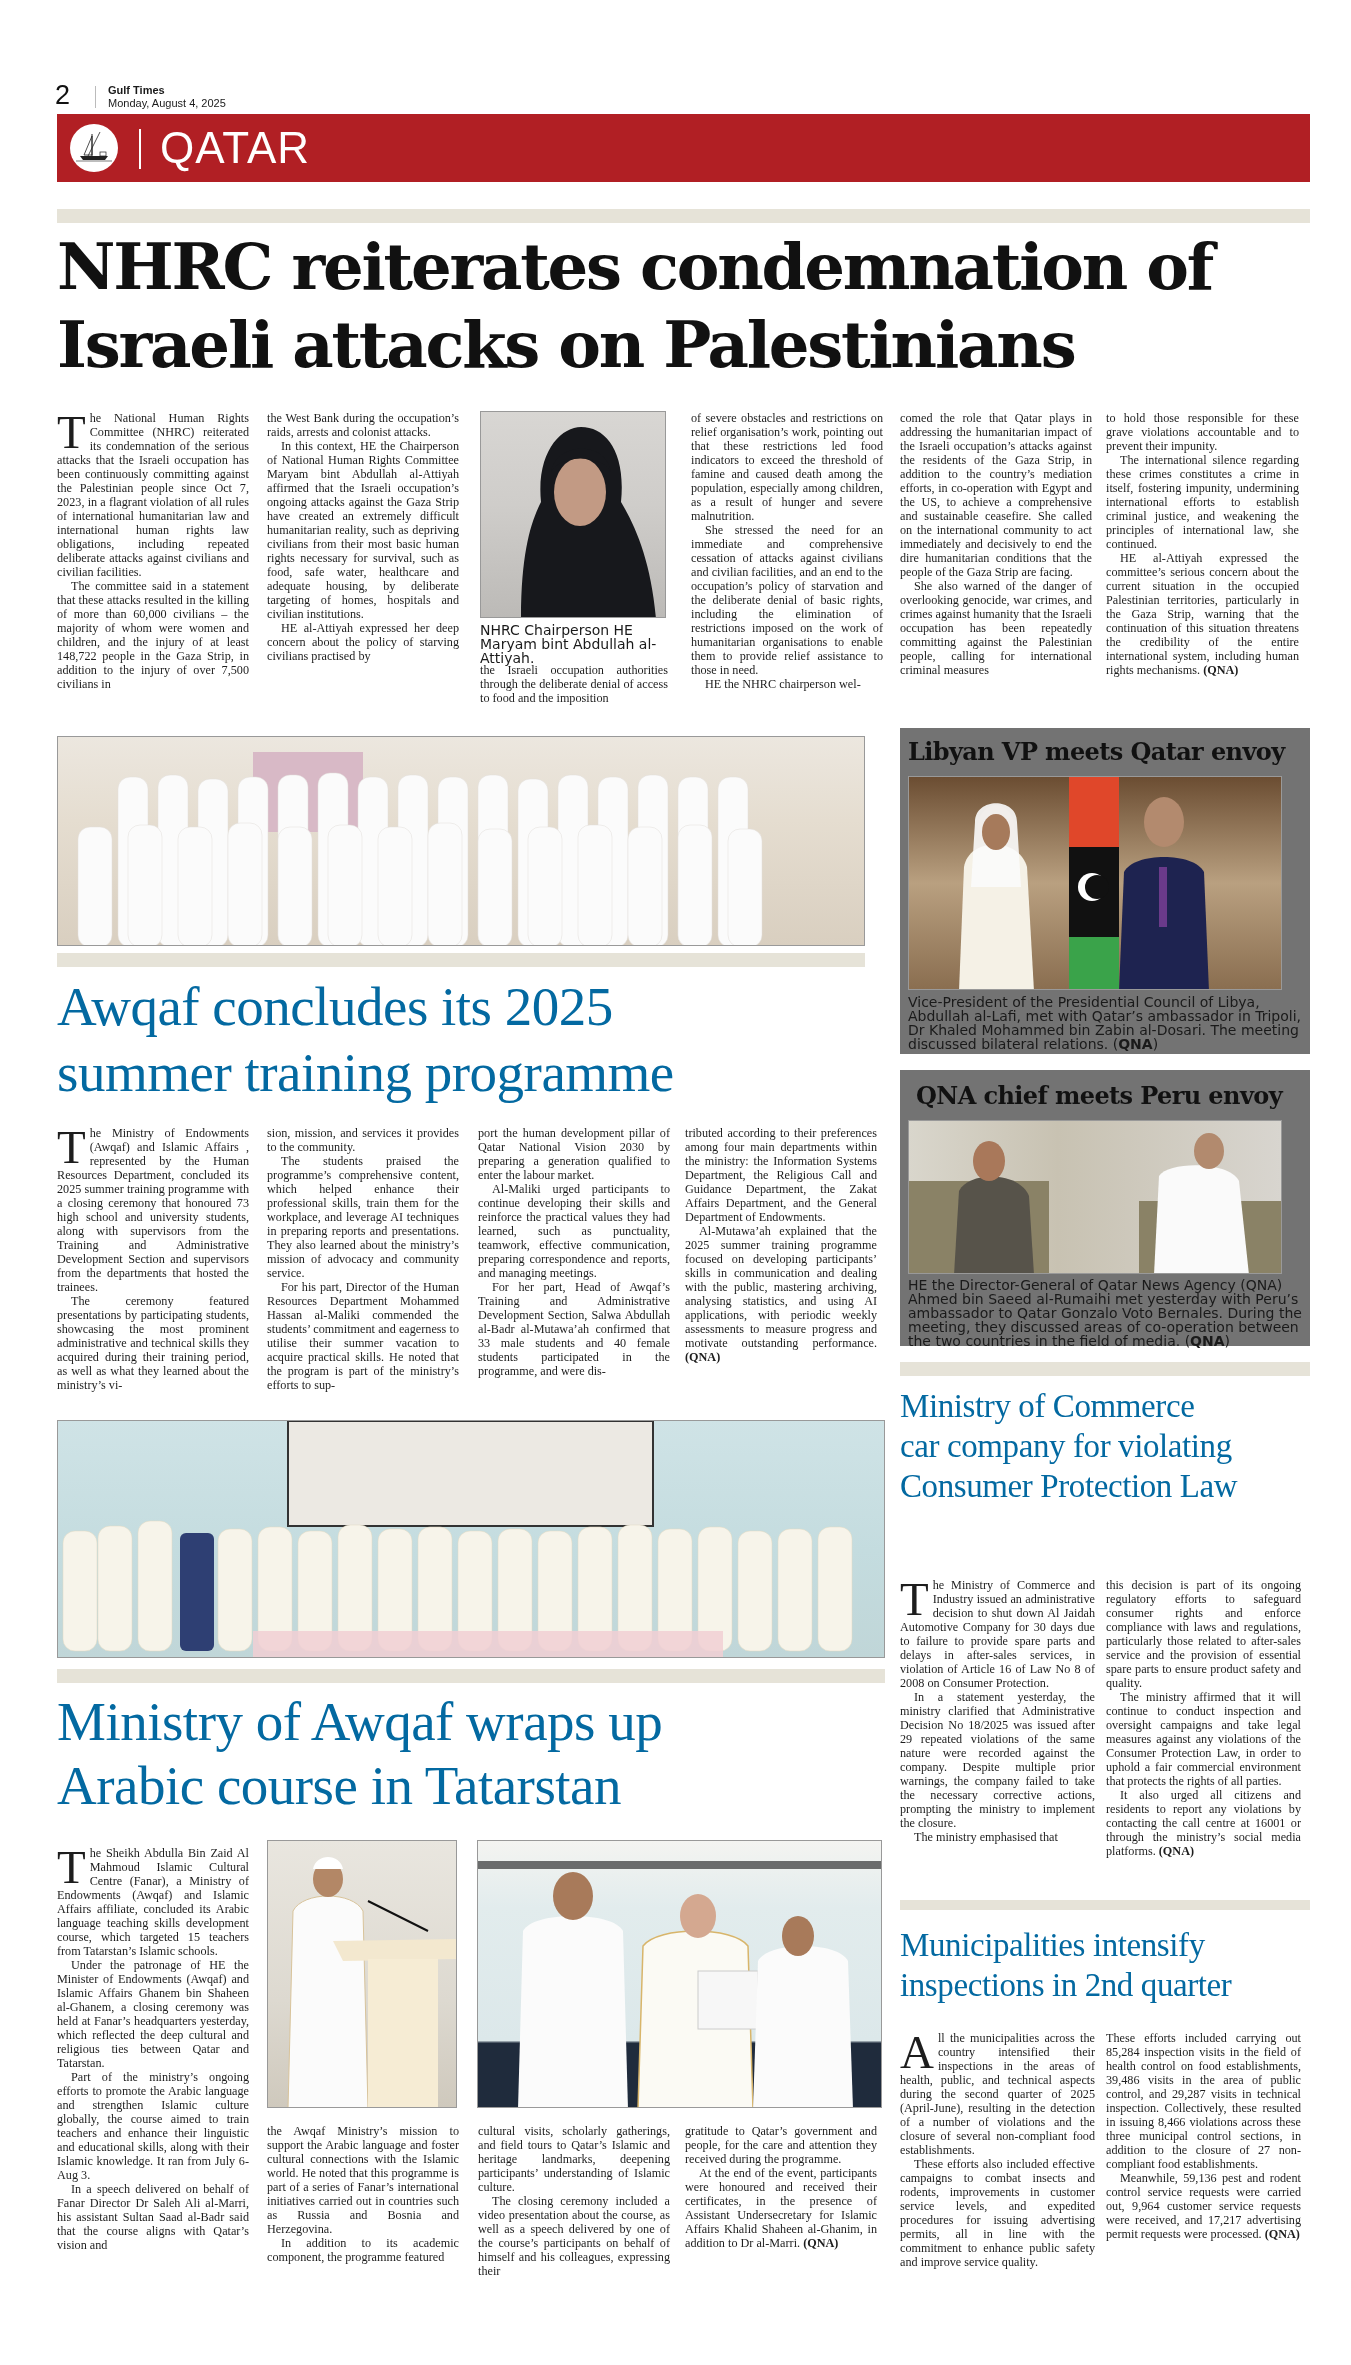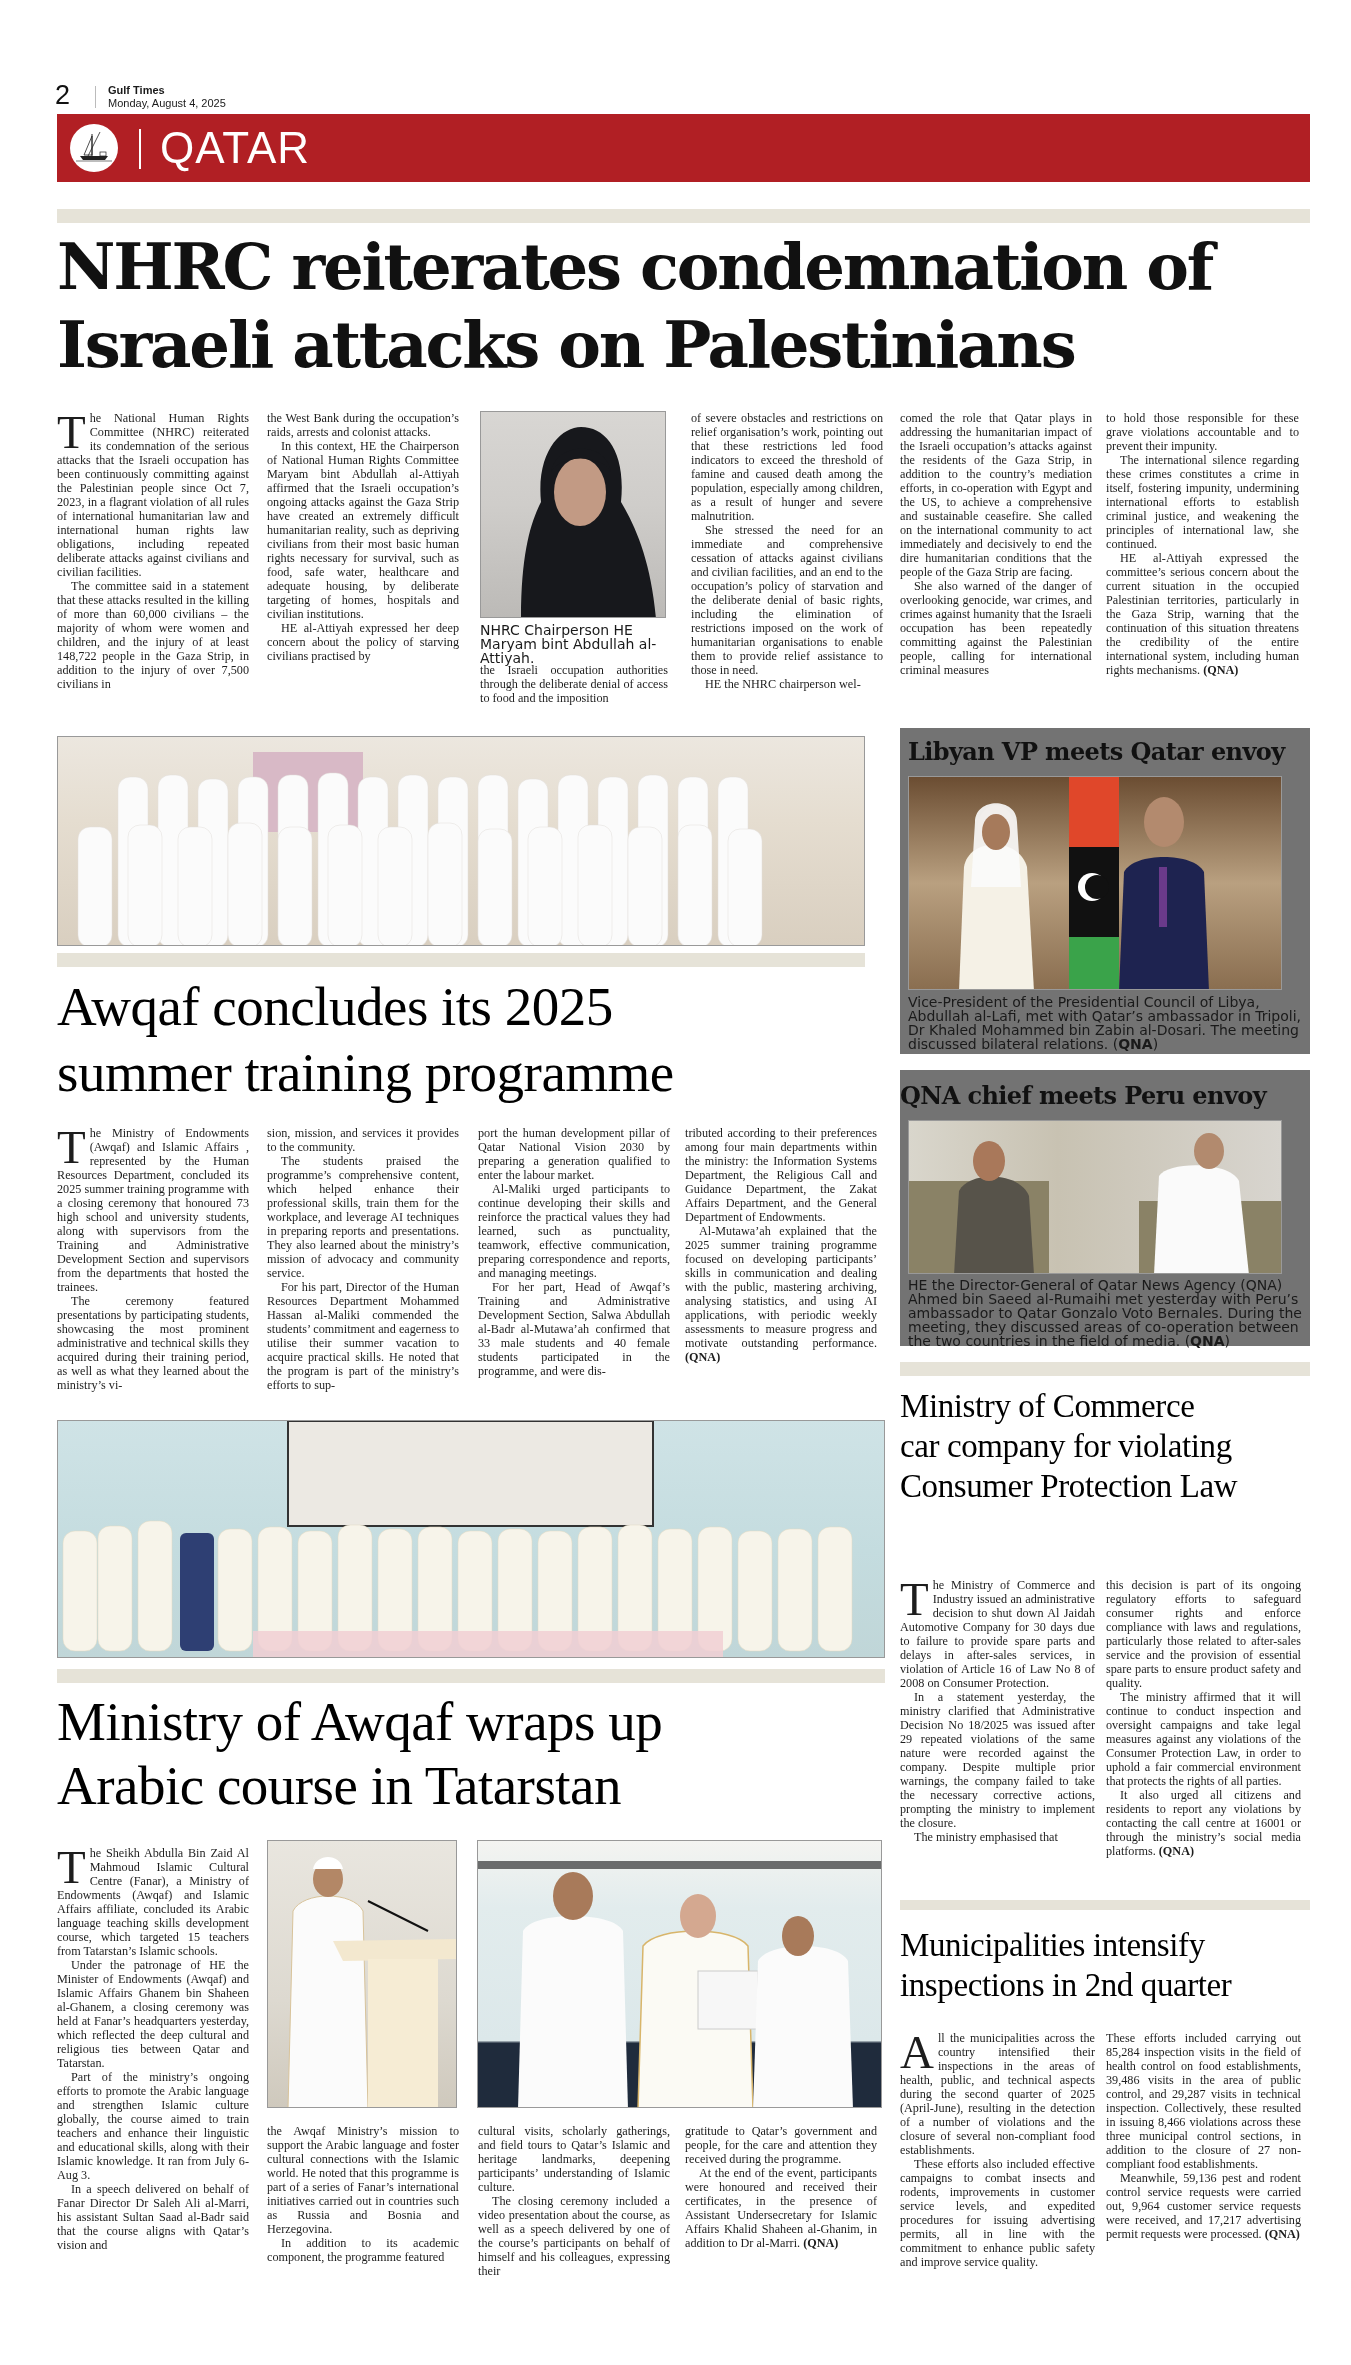--- a/index.html
+++ b/index.html
@@ -14,21 +14,21 @@
   .paper-name { left: 108px; top: 84px; font-family: "Liberation Sans", sans-serif; font-size: 11px; font-weight: bold; line-height: 12px; }
   .paper-date { left: 108px; top: 97px; font-family: "Liberation Sans", sans-serif; font-size: 11px; line-height: 12px; }
   .section-bar { left: 57px; top: 114px; width: 1253px; height: 68px; background: #b11f24; }
   .logo-circle { left: 70px; top: 124px; width: 48px; height: 48px; border-radius: 50%; background: #fff; }
   .bar-sep { left: 139px; top: 129px; width: 2px; height: 40px; background: #fff; }
   .section-name { left: 160px; top: 124px; font-family: "Liberation Sans", sans-serif; font-size: 44px; line-height: 48px; color: #fff; font-weight: normal; letter-spacing: 1px; }
 
   .rule { background: #e6e3d8; height: 14px; }
 
   .headline-black { font-family: "DejaVu Serif", "Liberation Serif", serif; font-weight: bold; color: #111; }
-  .headline-light { font-family: "Liberation Serif", "DejaVu Serif", serif; font-weight: normal; color: #000000; }
+  .headline-light { font-family: "Liberation Serif", "DejaVu Serif", serif; font-weight: normal; color: #0369a1; }
 
   .body-col { font-family: "Liberation Serif", "DejaVu Serif", serif; font-size: 12.2px; line-height: 14px; text-align: justify; hyphens: auto; color: #1d1d1d; }
   .body-col p { text-indent: 14px; }
   .body-col p.first { text-indent: 0; }
   .drop { float: left; font-size: 47px; line-height: 38px; margin: 2px 4px 0 0; font-family: "Liberation Serif", serif; }
   .credit { font-weight: bold; }
 
   .photo { border: 1px solid #999; overflow: hidden; }
   .caption { font-family: "DejaVu Sans", "Liberation Sans", sans-serif; font-size: 14px; line-height: 14px; color: #1a1a1a; }
 
@@ -155,21 +155,21 @@
       <ellipse cx="255" cy="45" rx="20" ry="25" fill="#b38a6e"></ellipse>
       <rect x="250" y="90" width="8" height="60" fill="#6a3a8a"></rect>
     </svg>
   </div>
   <div class="abs caption" style="left:8px; top:267px; width:395px;">
     <span>Vice-President of the Presidential Council of Libya, Abdullah al-Lafi, met with Qatar’s ambassador in Tripoli, Dr Khaled Mohammed bin Zabin al-Dosari. The meeting discussed bilateral relations.</span> (<b>QNA</b>)
   </div>
 </div>
 
 <div class="abs sidebox" style="left:900px; top:1070px; width:410px; height:276px;">
-  <div class="abs sidebox-title" style="left:0; top:12px;">QNA chief meets Peru envoy</div>
+  <div class="abs sidebox-title" style="left:16px; top:12px;">QNA chief meets Peru envoy</div>
   <div class="abs photo" style="left:8px; top:50px; width:374px; height:154px; background:linear-gradient(90deg,#d9d6cc 0%,#c8c2b2 40%,#d8d5cf 100%);">
     <svg width="374" height="154" viewBox="0 0 374 154">
       <rect x="0" y="60" width="140" height="94" fill="#8a8266"></rect>
       <rect x="230" y="80" width="144" height="74" fill="#8a8266"></rect>
       <path d="M45 154 L50 70 C60 50 110 50 120 75 L125 154 Z" fill="#57534a"></path>
       <ellipse cx="80" cy="40" rx="16" ry="20" fill="#a9785a"></ellipse>
       <path d="M245 154 L250 55 C260 40 320 40 330 60 L340 154 Z" fill="#fafafa"></path>
       <ellipse cx="300" cy="30" rx="15" ry="18" fill="#b28a6e"></ellipse>
     </svg>
   </div>

